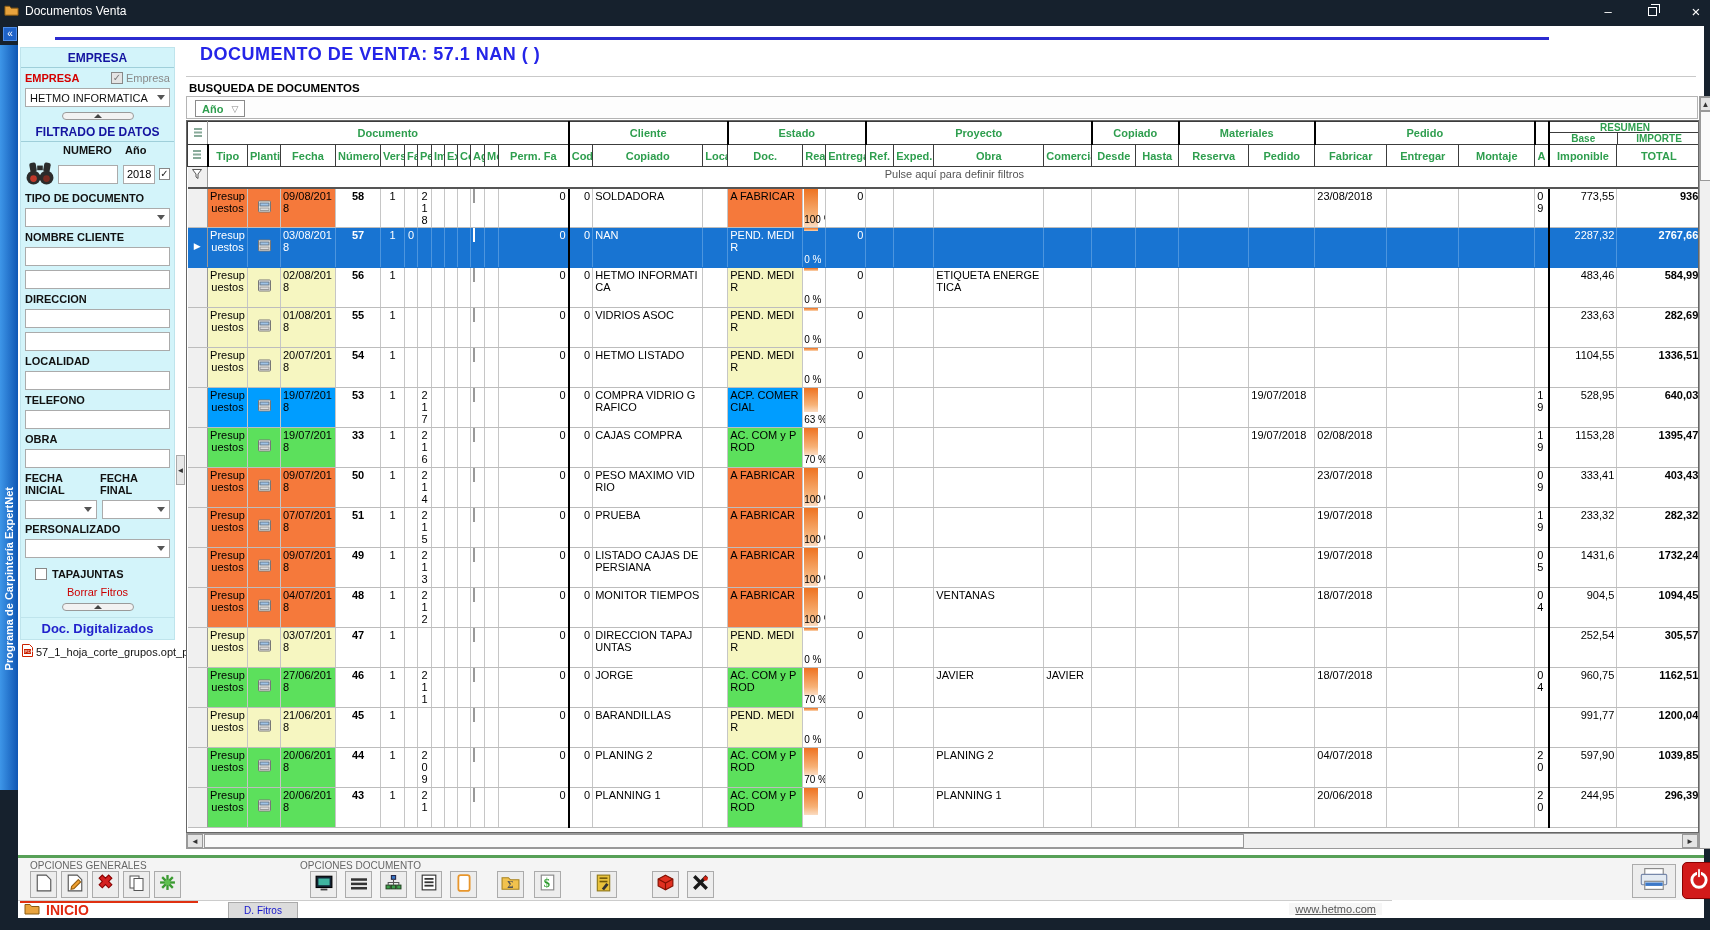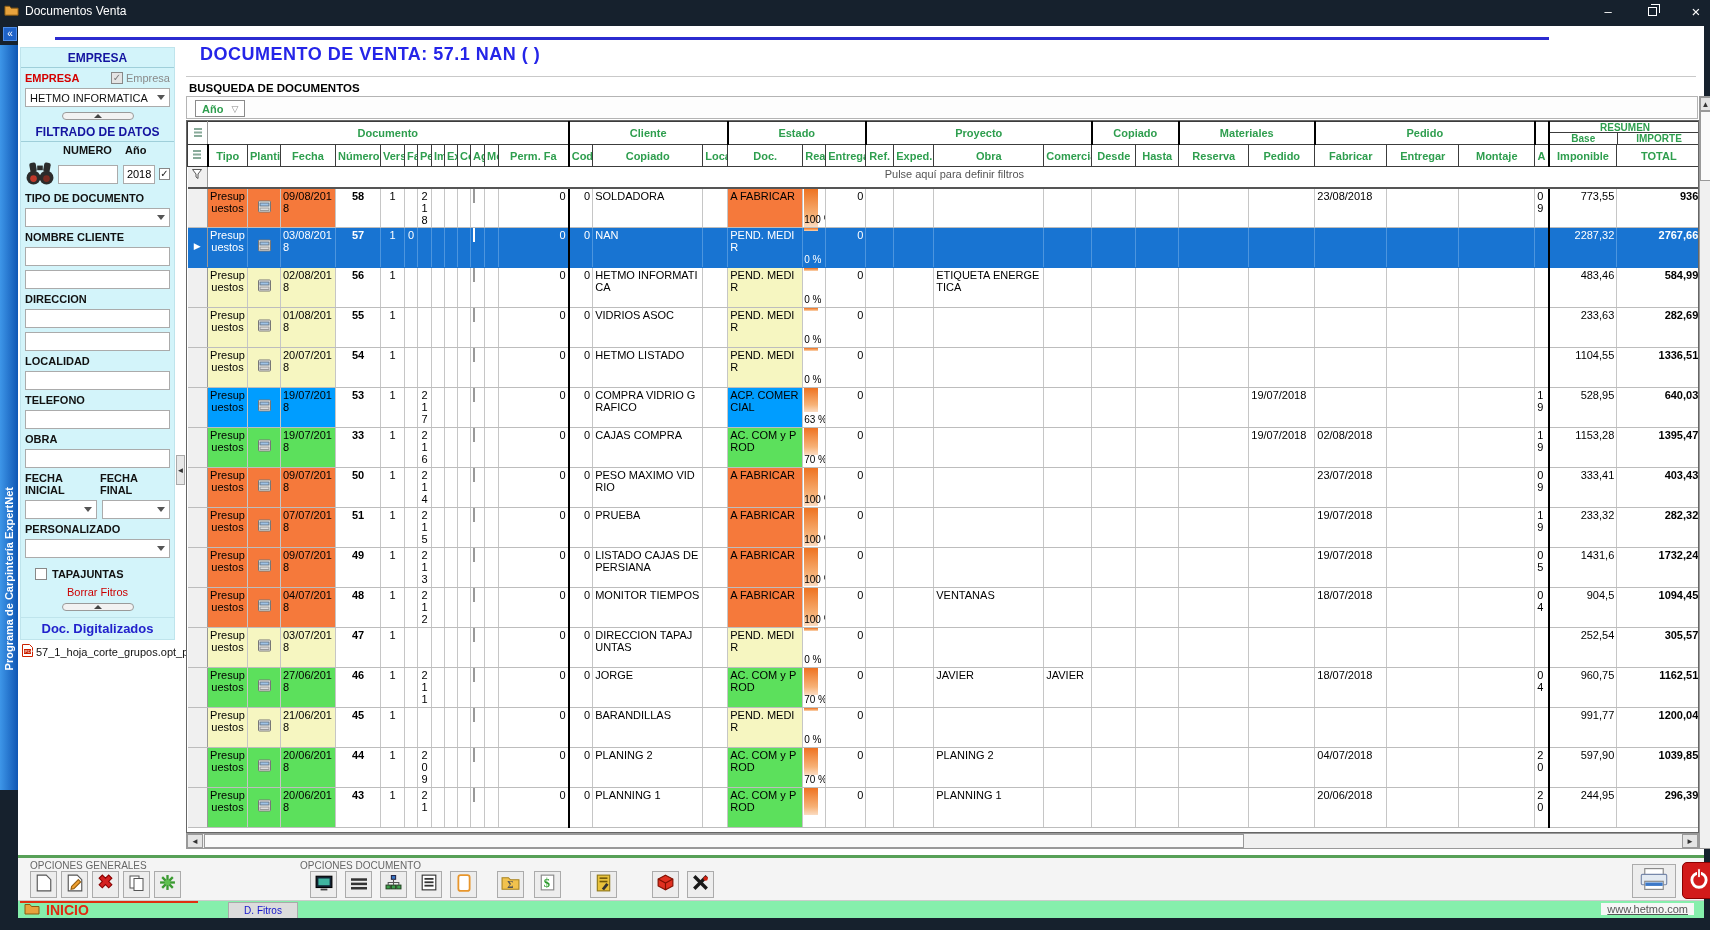--- a/index.html
+++ b/index.html
@@ -97,21 +97,21 @@
 
   
   .greenline { position:absolute; left:18px; top:855px; width:1686px; height:3px; background:#57A057; }
   .toolbar { position:absolute; left:18px; top:858px; width:1686px; height:42px; background:#F4F4F4; }
   .tb-lbl { position:absolute; top:2px; font-size:10px; color:#666; }
   .tbtn { position:absolute; top:13px; width:27px; height:27px; background:#EDEDED; border:1px solid #ABABAB; display:flex; align-items:center; justify-content:center; cursor:pointer; }
   .bigbtn { position:absolute; background:#EDEDED; border:1px solid #ABABAB; display:flex; align-items:center; justify-content:center; cursor:pointer; }
   .powerbtn { background:#D21A1A; border:1px solid #8A0000; border-radius:5px; }
 
   
-  .tabbar { position:absolute; left:18px; top:900px; width:1686px; height:18px; background:#86efac; border-top:1px solid #CCC; }
+  .tabbar { position:absolute; left:18px; top:900px; width:1374px; height:18px; background:#ffffff; border-top:1px solid #CCC; }
   .redline { position:absolute; left:2px; top:0; width:178px; height:2px; background:#E03010; }
   .inicio { position:absolute; left:6px; top:1px; display:flex; align-items:center; gap:6px; }
   .inicio span { color:#E02810; font-weight:bold; font-size:14px; }
   .dventa { position:absolute; left:210px; top:1px; width:70px; height:16px; background:#DCDCDC; border:1px solid #AAA; border-bottom:none; color:#1414CC; font-size:10px; display:flex; align-items:center; justify-content:center; cursor:pointer; }
   .homelink { position:absolute; right:10px; top:2px; font-size:11px; color:#555; text-decoration:underline; background:#F6F6F6; padding:0 6px; cursor:pointer; }
 </style>
 </head>
 <body>
 
 <div class="titlebar">

